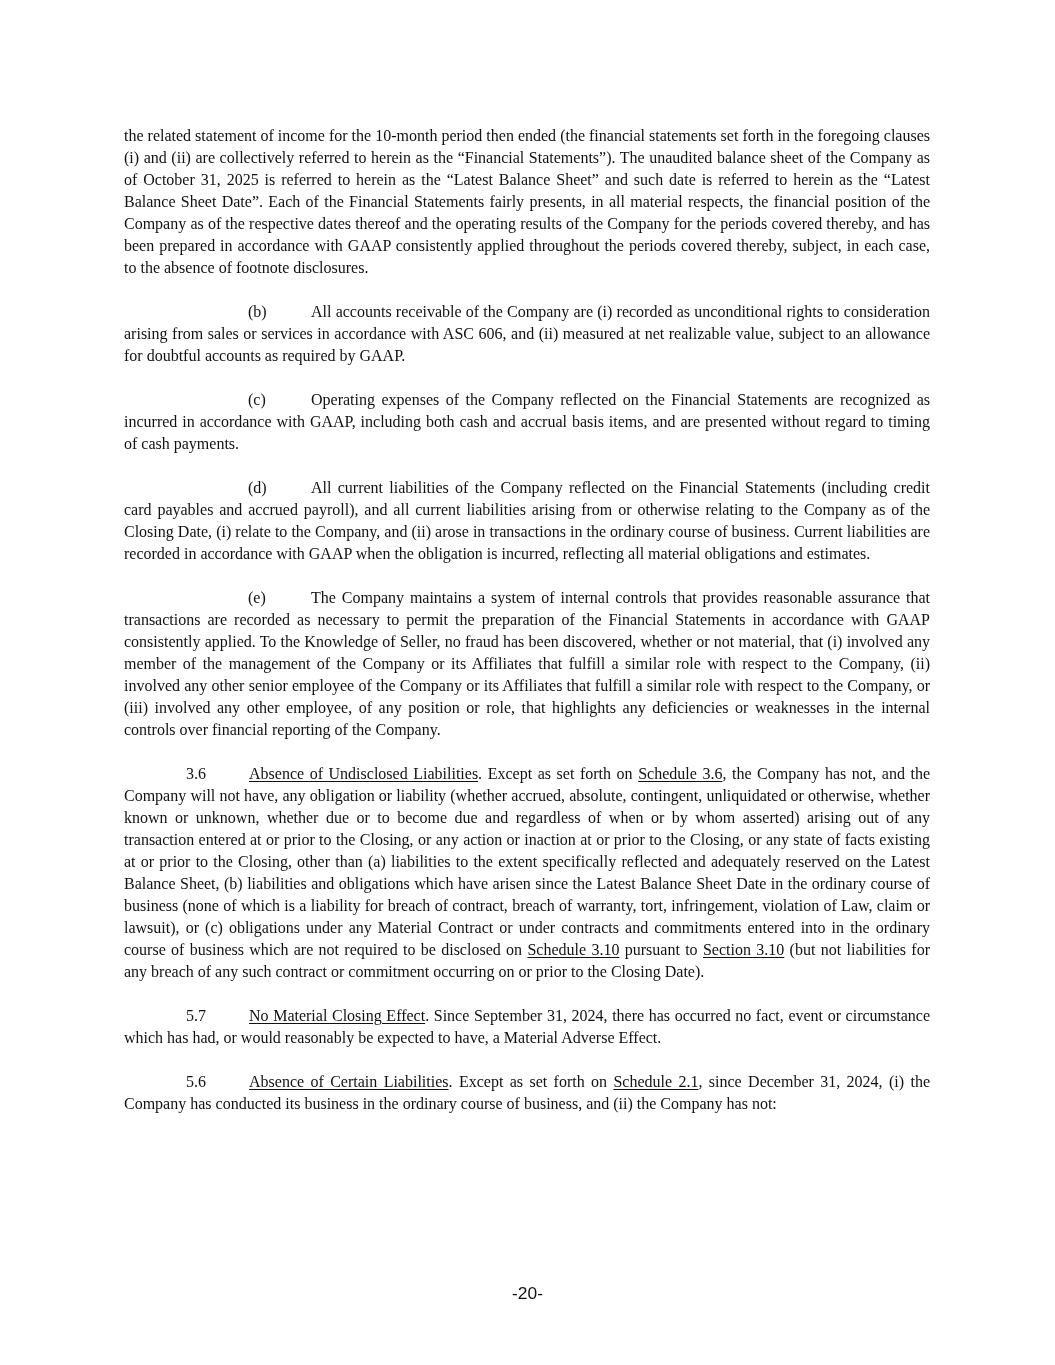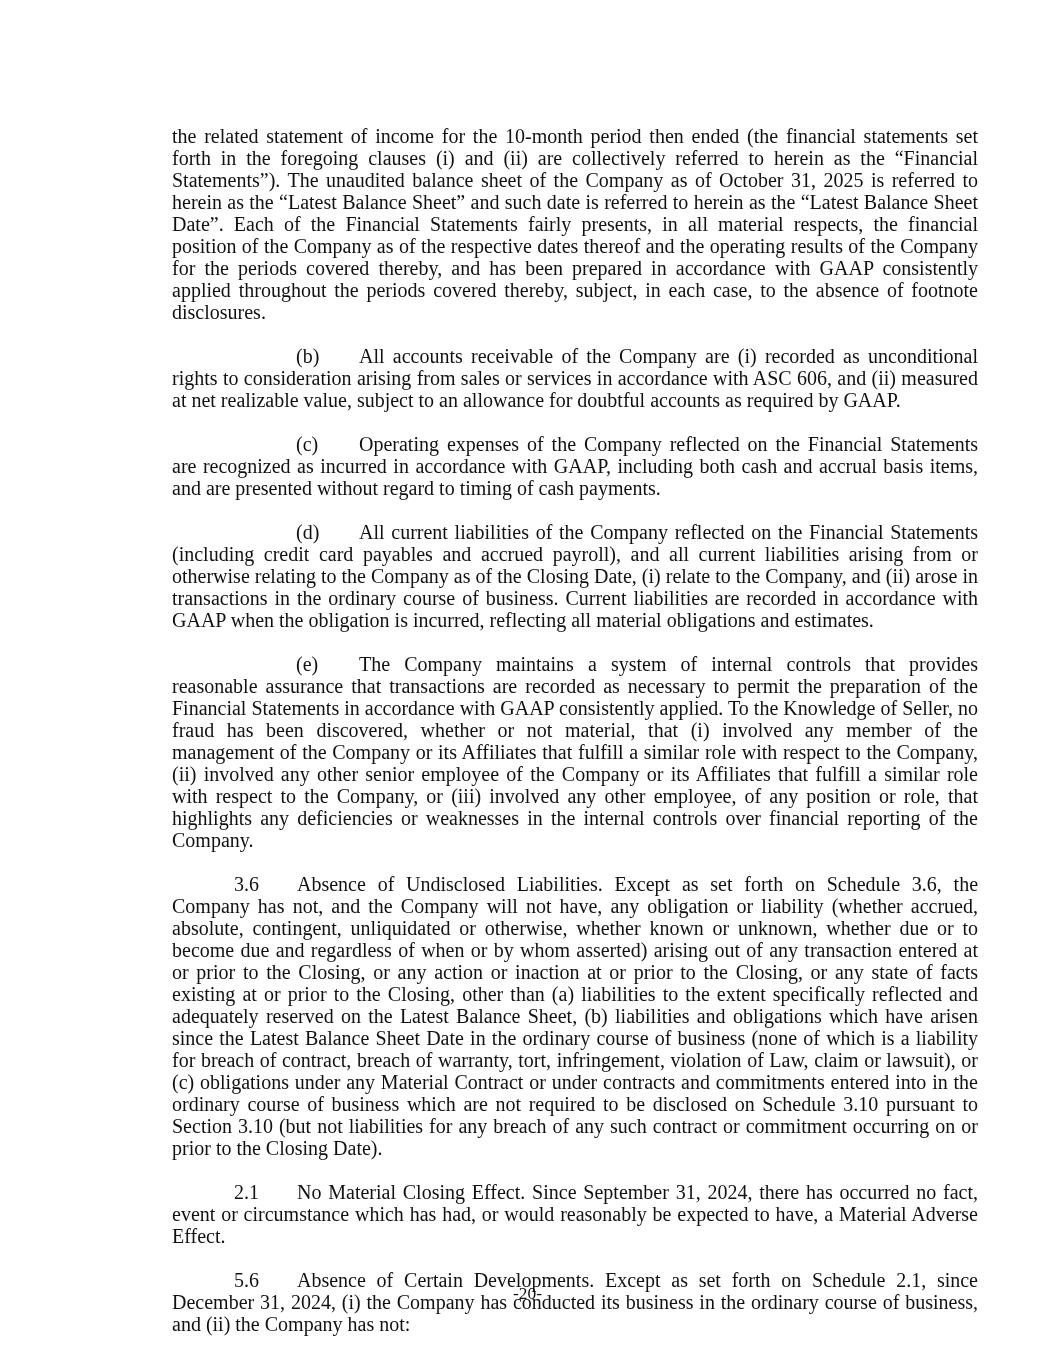--- a/index.html
+++ b/index.html
@@ -13,67 +13,67 @@
       position: relative;
       overflow: hidden;
       font-family: "Liberation Serif", "DejaVu Serif", serif;
       color: #111111;
     }
     .page {
       position: absolute;
       left: 124px;
       top: 125px;
       width: 806px;
-      font-size: 20px;
+      font-size: 16px;
       line-height: 22px;
-      margin-left: 48px;
     }
     .para {
       text-align: justify;
       margin: 0 0 22px 0;
     }
     .para.sub .label {
       display: inline-block;
       margin-left: 124px;
       width: 63px;
     }
     .para.sec .num {
       display: inline-block;
       margin-left: 62px;
       width: 63px;
     }
     .u {
+      text-decoration: underline;
       text-underline-offset: 2px;
     }
     .footer {
       position: absolute;
       left: 0;
       width: 1055px;
       top: 1283px;
       text-align: center;
       font-size: 17.4px;
-      font-family: Liberation Serif, serif;
+      font-family: Liberation Sans, sans-serif;
     }
   </style>
 </head>
 <body>
 
 <div class="page">
 
   <p class="para">the related statement of income for the 10-month period then ended (the financial statements set forth in the foregoing clauses (i) and (ii) are collectively referred to herein as the “Financial Statements”). The unaudited balance sheet of the Company as of October 31, 2025 is referred to herein as the “Latest Balance Sheet” and such date is referred to herein as the “Latest Balance Sheet Date”. Each of the Financial Statements fairly presents, in all material respects, the financial position of the Company as of the respective dates thereof and the operating results of the Company for the periods covered thereby, and has been prepared in accordance with GAAP consistently applied throughout the periods covered thereby, subject, in each case, to the absence of footnote disclosures.</p>
 
   <p class="para sub"><span class="label">(b)</span><span>All accounts receivable of the Company are (i) recorded as unconditional rights to consideration arising from sales or services in accordance with ASC 606, and (ii) measured at net realizable value, subject to an allowance for doubtful accounts as required by GAAP.</span></p>
 
   <p class="para sub"><span class="label">(c)</span><span>Operating expenses of the Company reflected on the Financial Statements are recognized as incurred in accordance with GAAP, including both cash and accrual basis items, and are presented without regard to timing of cash payments.</span></p>
 
   <p class="para sub"><span class="label">(d)</span><span>All current liabilities of the Company reflected on the Financial Statements (including credit card payables and accrued payroll), and all current liabilities arising from or otherwise relating to the Company as of the Closing Date, (i) relate to the Company, and (ii) arose in transactions in the ordinary course of business.  Current liabilities are recorded in accordance with GAAP when the obligation is incurred, reflecting all material obligations and estimates.</span></p>
 
   <p class="para sub"><span class="label">(e)</span><span>The Company maintains a system of internal controls that provides reasonable assurance that transactions are recorded as necessary to permit the preparation of the Financial Statements in accordance with GAAP consistently applied. To the Knowledge of Seller, no fraud has been discovered, whether or not material, that (i) involved any member of the management of the Company or its Affiliates that fulfill a similar role with respect to the Company, (ii) involved any other senior employee of the Company or its Affiliates that fulfill a similar role with respect to the Company, or (iii) involved any other employee, of any position or role, that highlights any deficiencies or weaknesses in the internal controls over financial reporting of the Company.</span></p>
 
   <p class="para sec"><span class="num">3.6</span><span class="u">Absence of Undisclosed Liabilities</span><span>. Except as set forth on </span><span class="u">Schedule 3.6</span><span>, the Company has not, and the Company will not have, any obligation or liability (whether accrued, absolute, contingent, unliquidated or otherwise, whether known or unknown, whether due or to become due and regardless of when or by whom asserted) arising out of any transaction entered at or prior to the Closing, or any action or inaction at or prior to the Closing, or any state of facts existing at or prior to the Closing, other than (a) liabilities to the extent specifically reflected and adequately reserved on the Latest Balance Sheet, (b) liabilities and obligations which have arisen since the Latest Balance Sheet Date in the ordinary course of business (none of which is a liability for breach of contract, breach of warranty, tort, infringement, violation of Law, claim or lawsuit), or (c) obligations under any Material Contract or under contracts and commitments entered into in the ordinary course of business which are not required to be disclosed on </span><span class="u">Schedule 3.10</span><span> pursuant to </span><span class="u">Section 3.10</span><span> (but not liabilities for any breach of any such contract or commitment occurring on or prior to the Closing Date).</span></p>
 
-  <p class="para sec"><span class="num">2.1</span><span class="u">No Material Closing Effect</span><span>. Since September 31, 2024, there has occurred no fact, event or circumstance which has had, or would reasonably be expected to have, a Material Adverse Effect.</span></p>
+  <p class="para sec"><span class="num">5.7</span><span class="u">No Material Closing Effect</span><span>. Since September 31, 2024, there has occurred no fact, event or circumstance which has had, or would reasonably be expected to have, a Material Adverse Effect.</span></p>
 
-  <p class="para sec"><span class="num">5.6</span><span class="u">Absence of Certain Developments</span><span>. Except as set forth on </span><span class="u">Schedule 2.1</span><span>, since December 31, 2024, (i) the Company has conducted its business in the ordinary course of business, and (ii) the Company has not:</span></p>
+  <p class="para sec"><span class="num">5.6</span><span class="u">Absence of Certain Liabilities</span><span>. Except as set forth on </span><span class="u">Schedule 2.1</span><span>, since December 31, 2024, (i) the Company has conducted its business in the ordinary course of business, and (ii) the Company has not:</span></p>
 
 </div>
 
 <div class="footer">-20-</div>
 
 </body></html>

